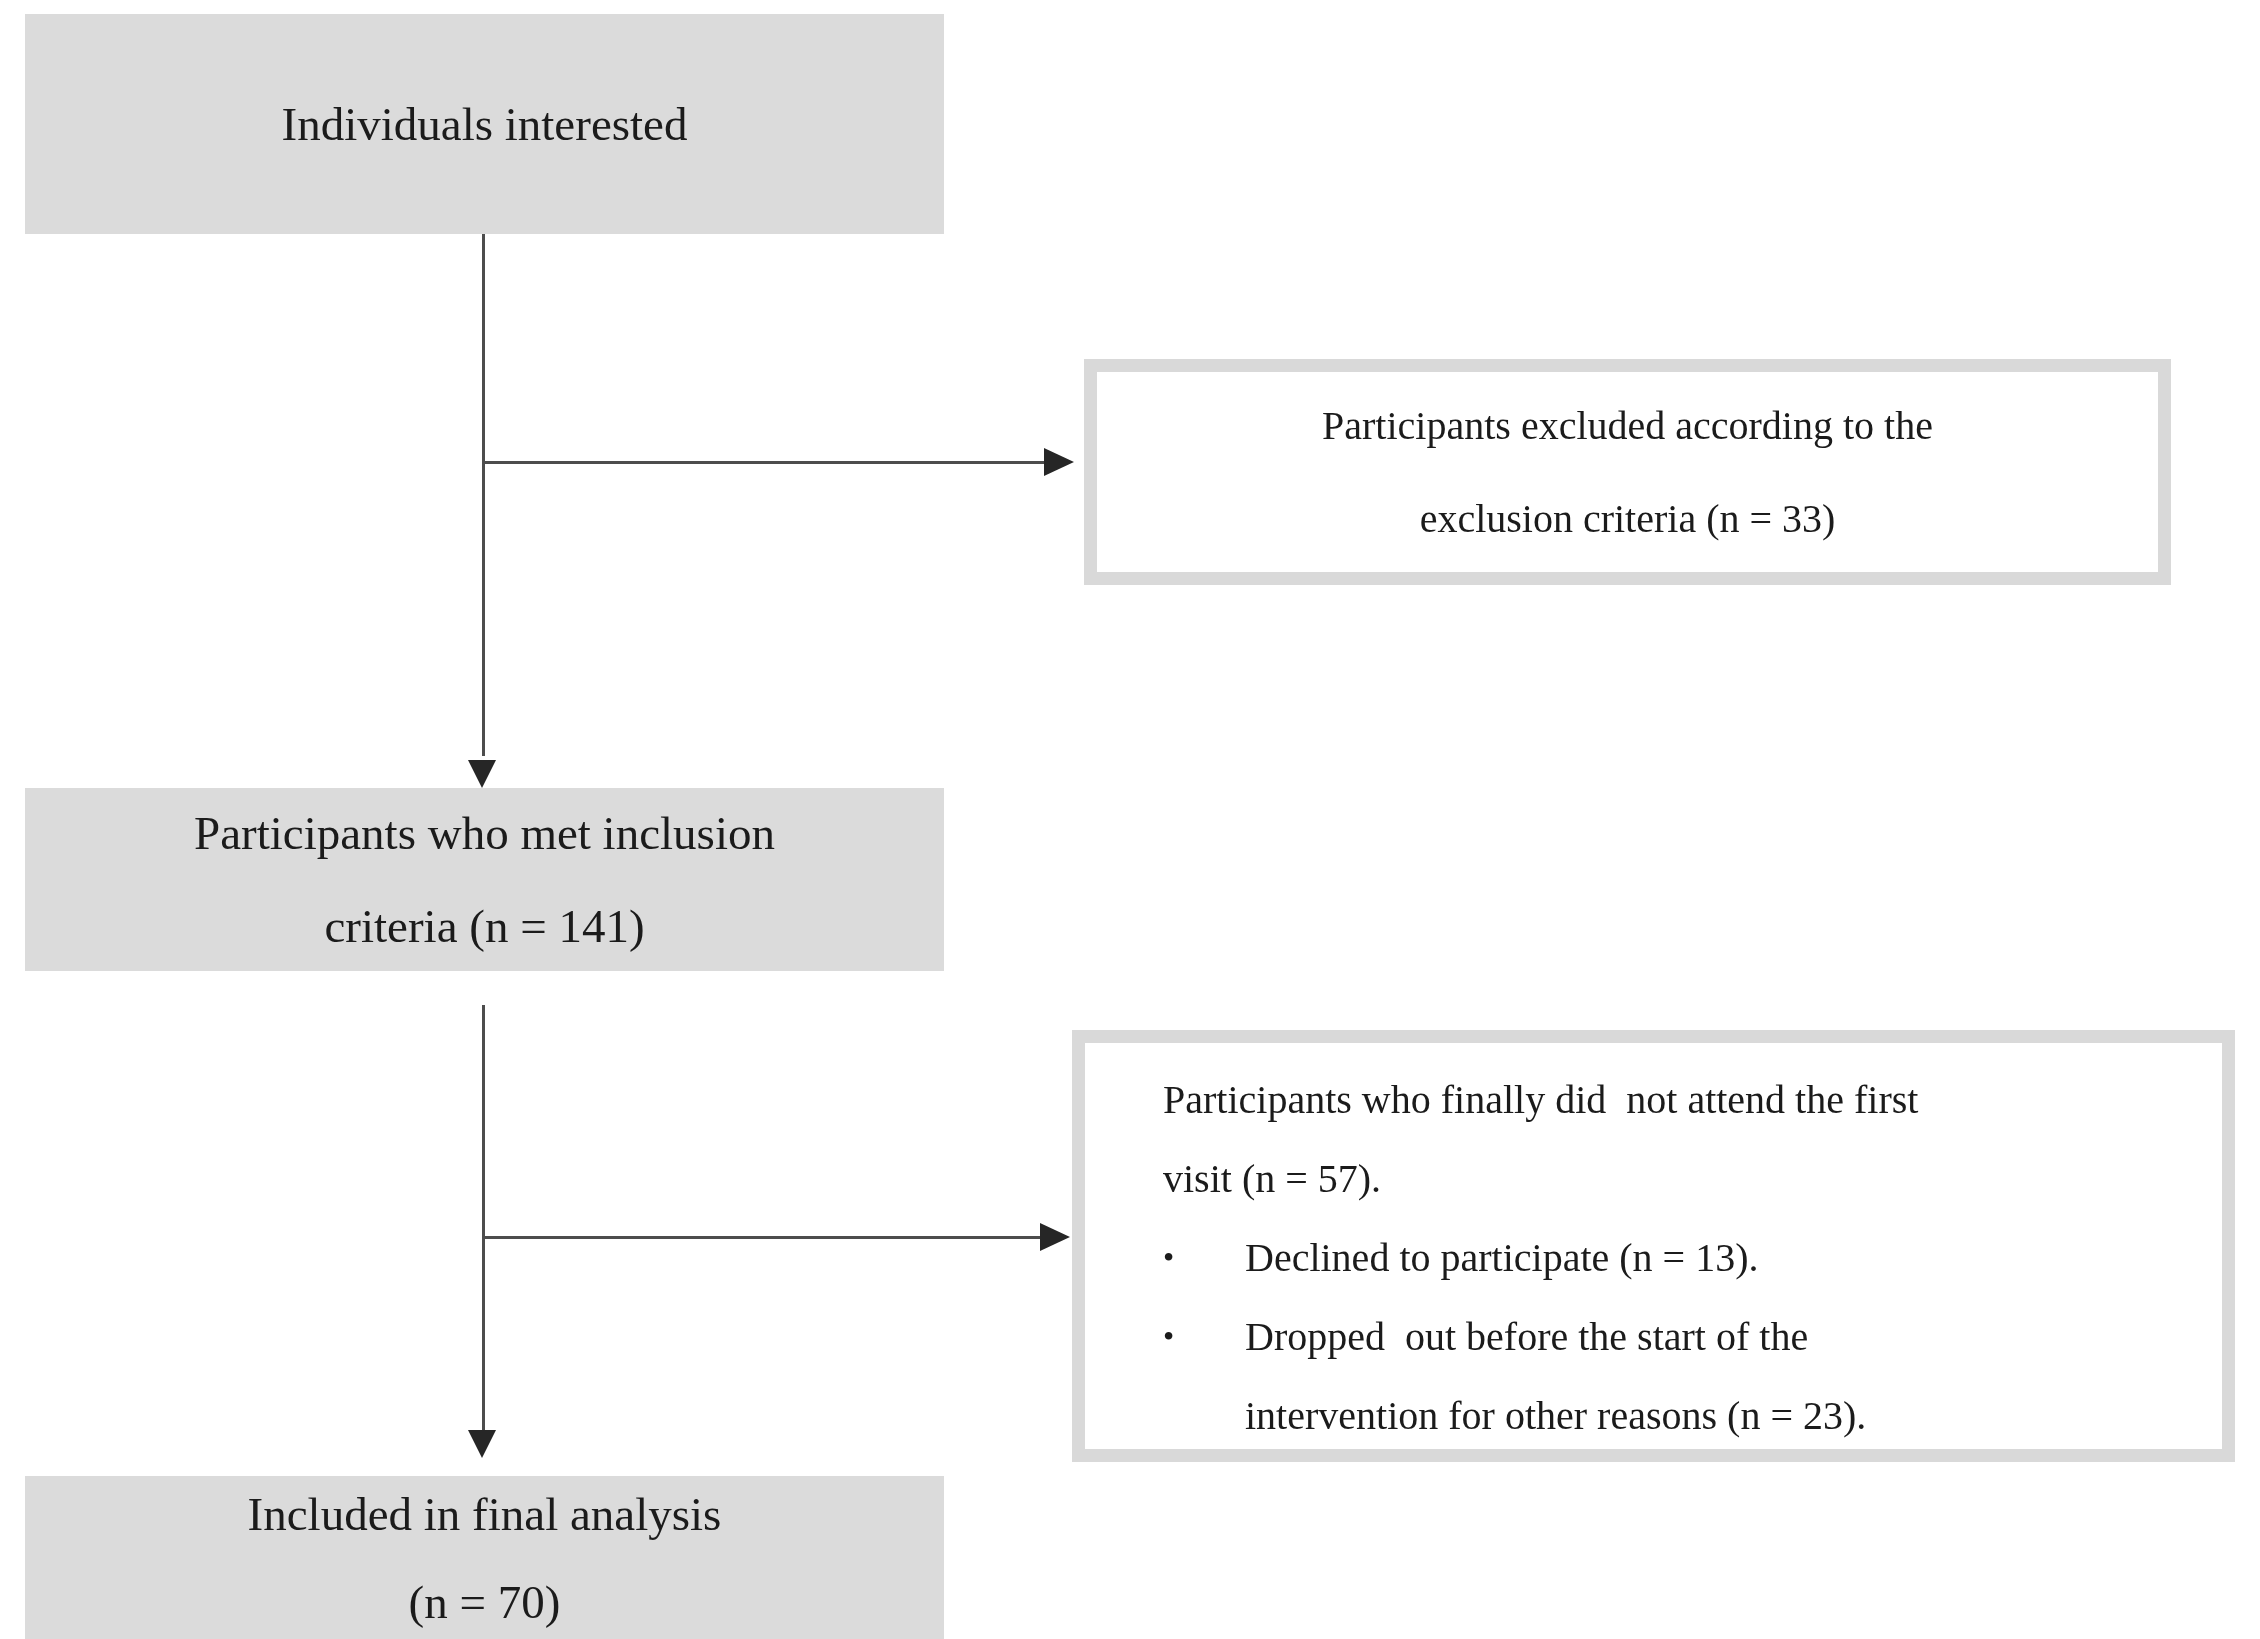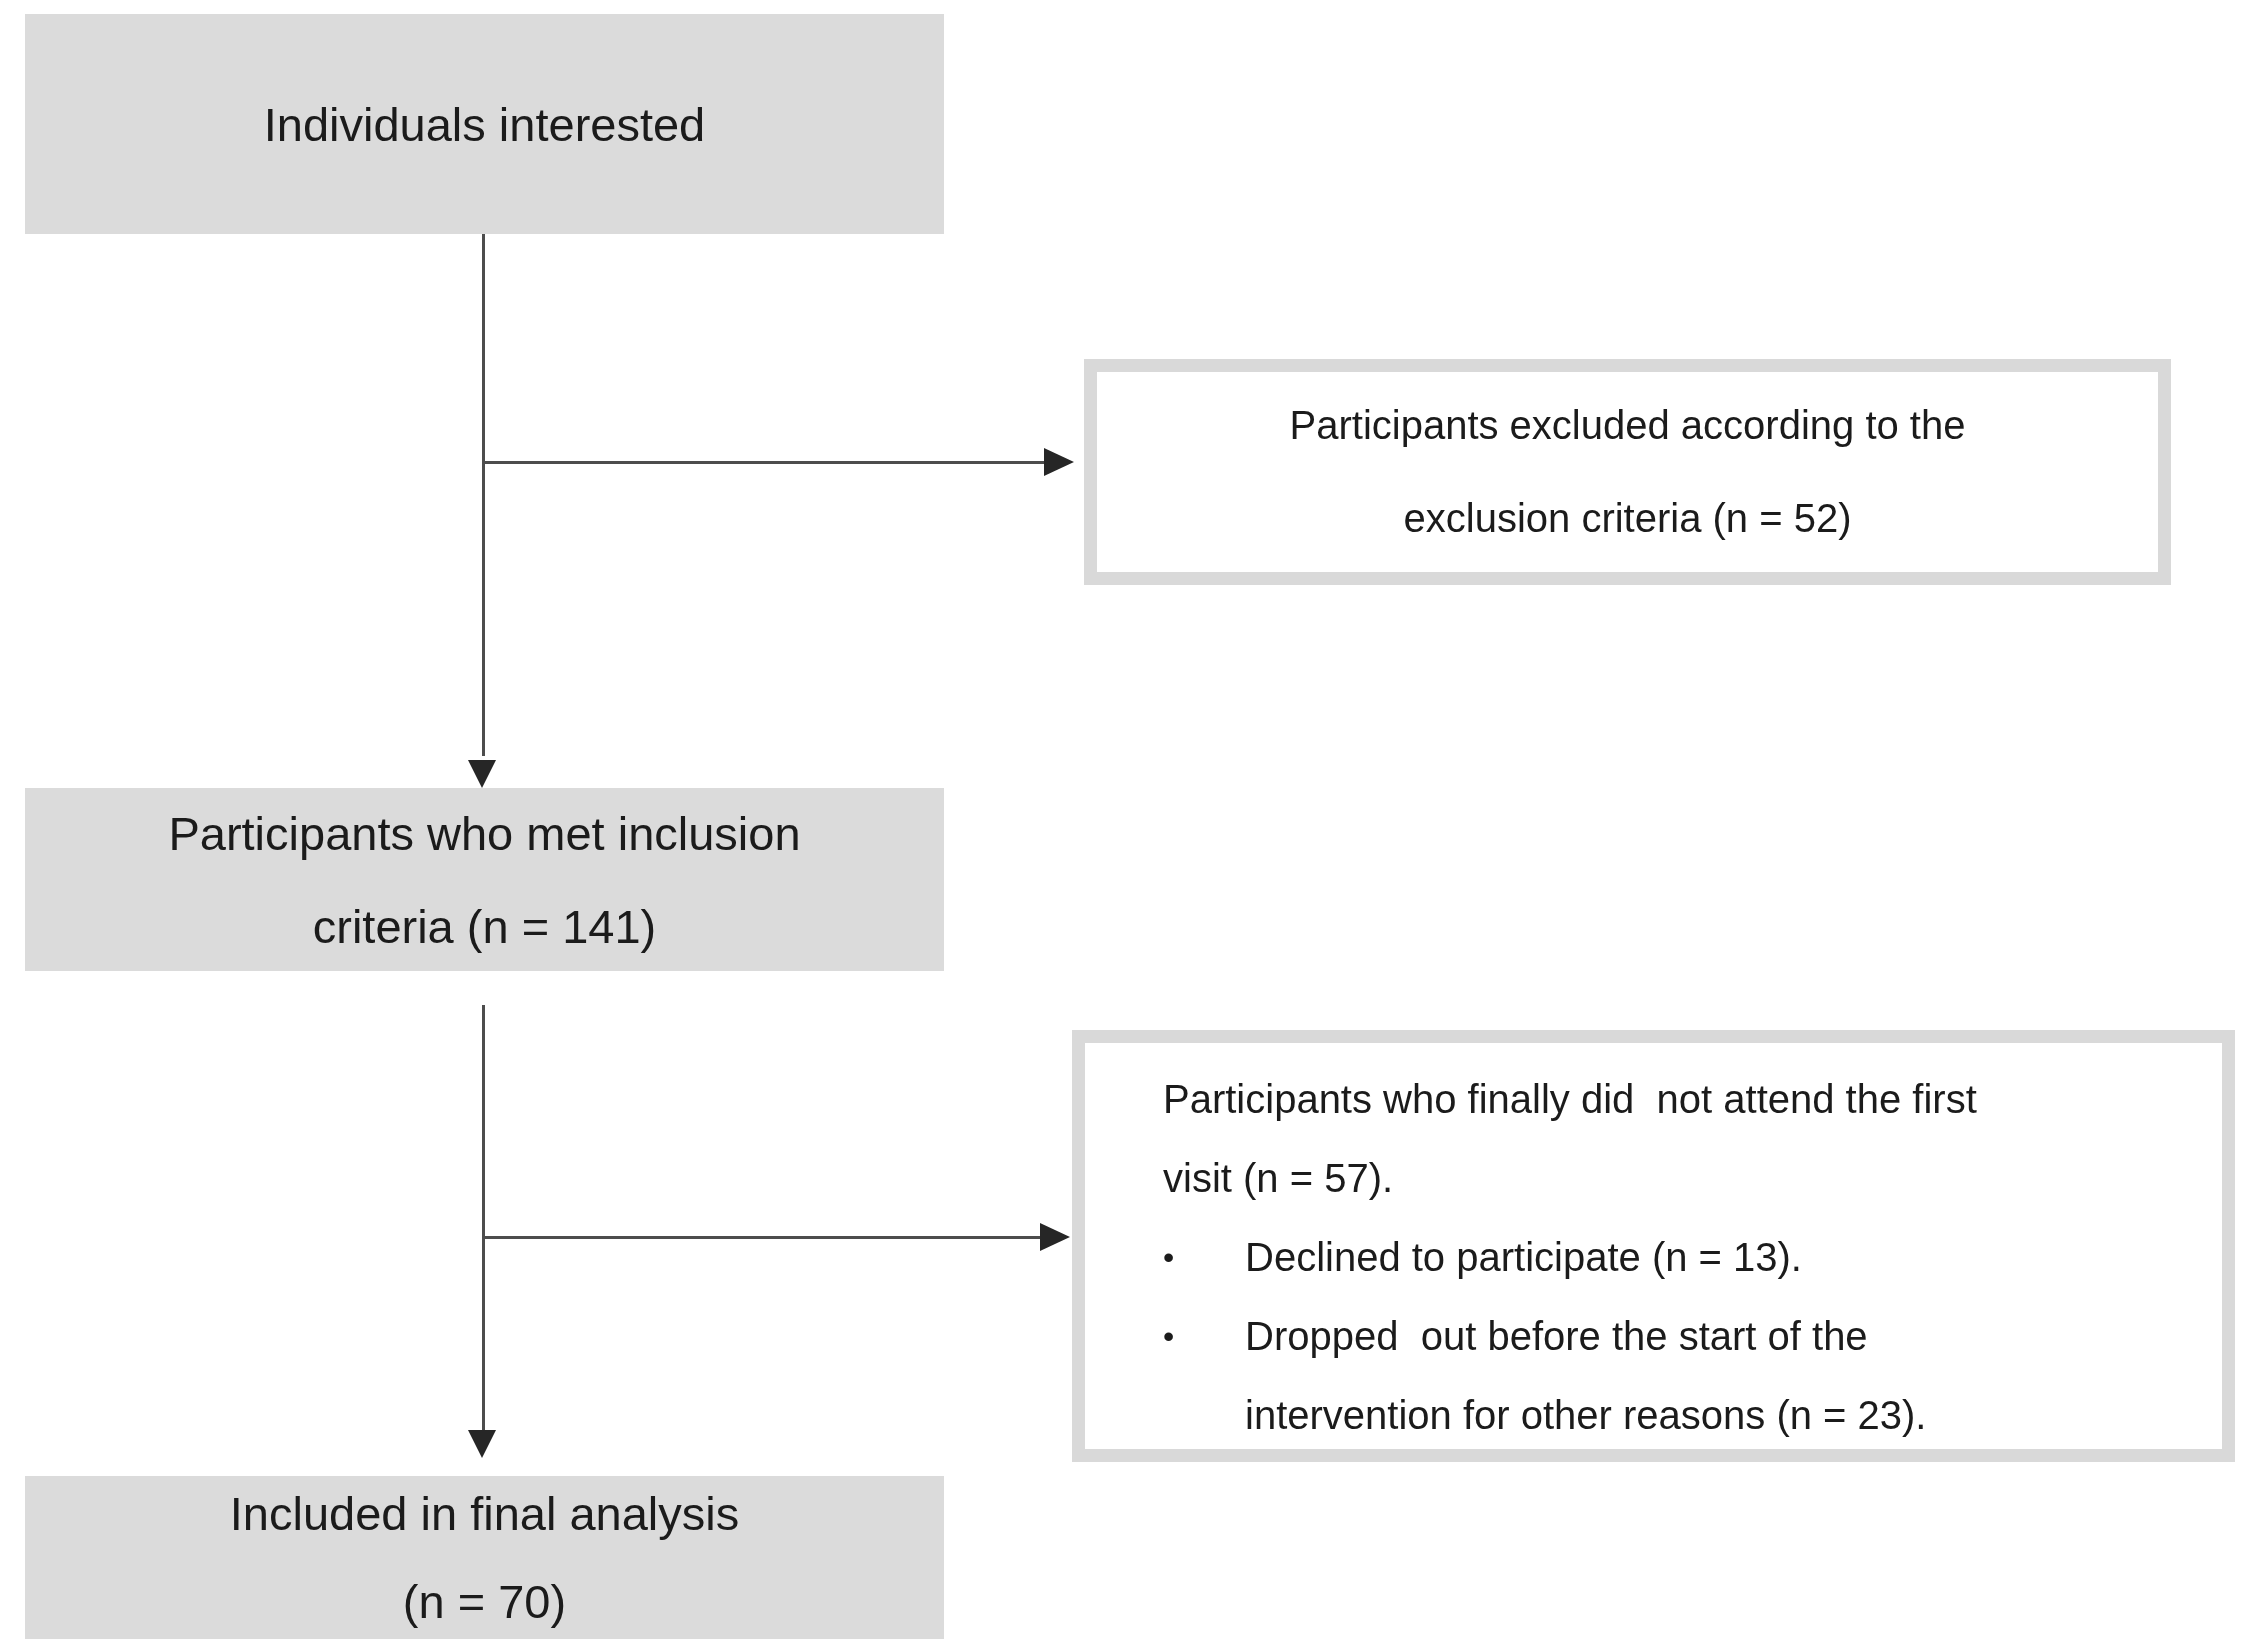--- a/index.html
+++ b/index.html
@@ -11,21 +11,21 @@
     --arrowhead: #262626;
     --text: #1b1b1b;
   }
   * { margin: 0; padding: 0; box-sizing: border-box; }
   html, body { background: var(--background); }
   .canvas {
     position: relative;
     width: 2261px;
     height: 1640px;
     background: var(--background);
-    font-family: Liberation Sans, sans-serif;
+    font-family: Liberation Serif, serif;
     color: var(--text);
     overflow: hidden;
   }
 
   
   .gray-box {
     position: absolute;
     background: var(--box_fill);
     display: flex;
     flex-direction: column;
@@ -108,21 +108,21 @@
   </div>
 
   <div class="vline" id="vline-1"></div>
   <div class="arrow-down" id="arrow-down-1"></div>
 
   <div class="hline" id="hline-1"></div>
   <div class="arrow-right" id="arrow-right-1"></div>
 
   <div class="outline-box" id="box-excluded">
     <div class="line">Participants excluded according to the</div>
-    <div class="line">exclusion criteria (n = 52)</div>
+    <div class="line">exclusion criteria (n = 33)</div>
   </div>
 
   <div class="gray-box" id="box-inclusion">
     <div class="line">Participants who met inclusion</div>
     <div class="line">criteria (n = 141)</div>
   </div>
 
   <div class="vline" id="vline-2"></div>
   <div class="arrow-down" id="arrow-down-2"></div>
 

